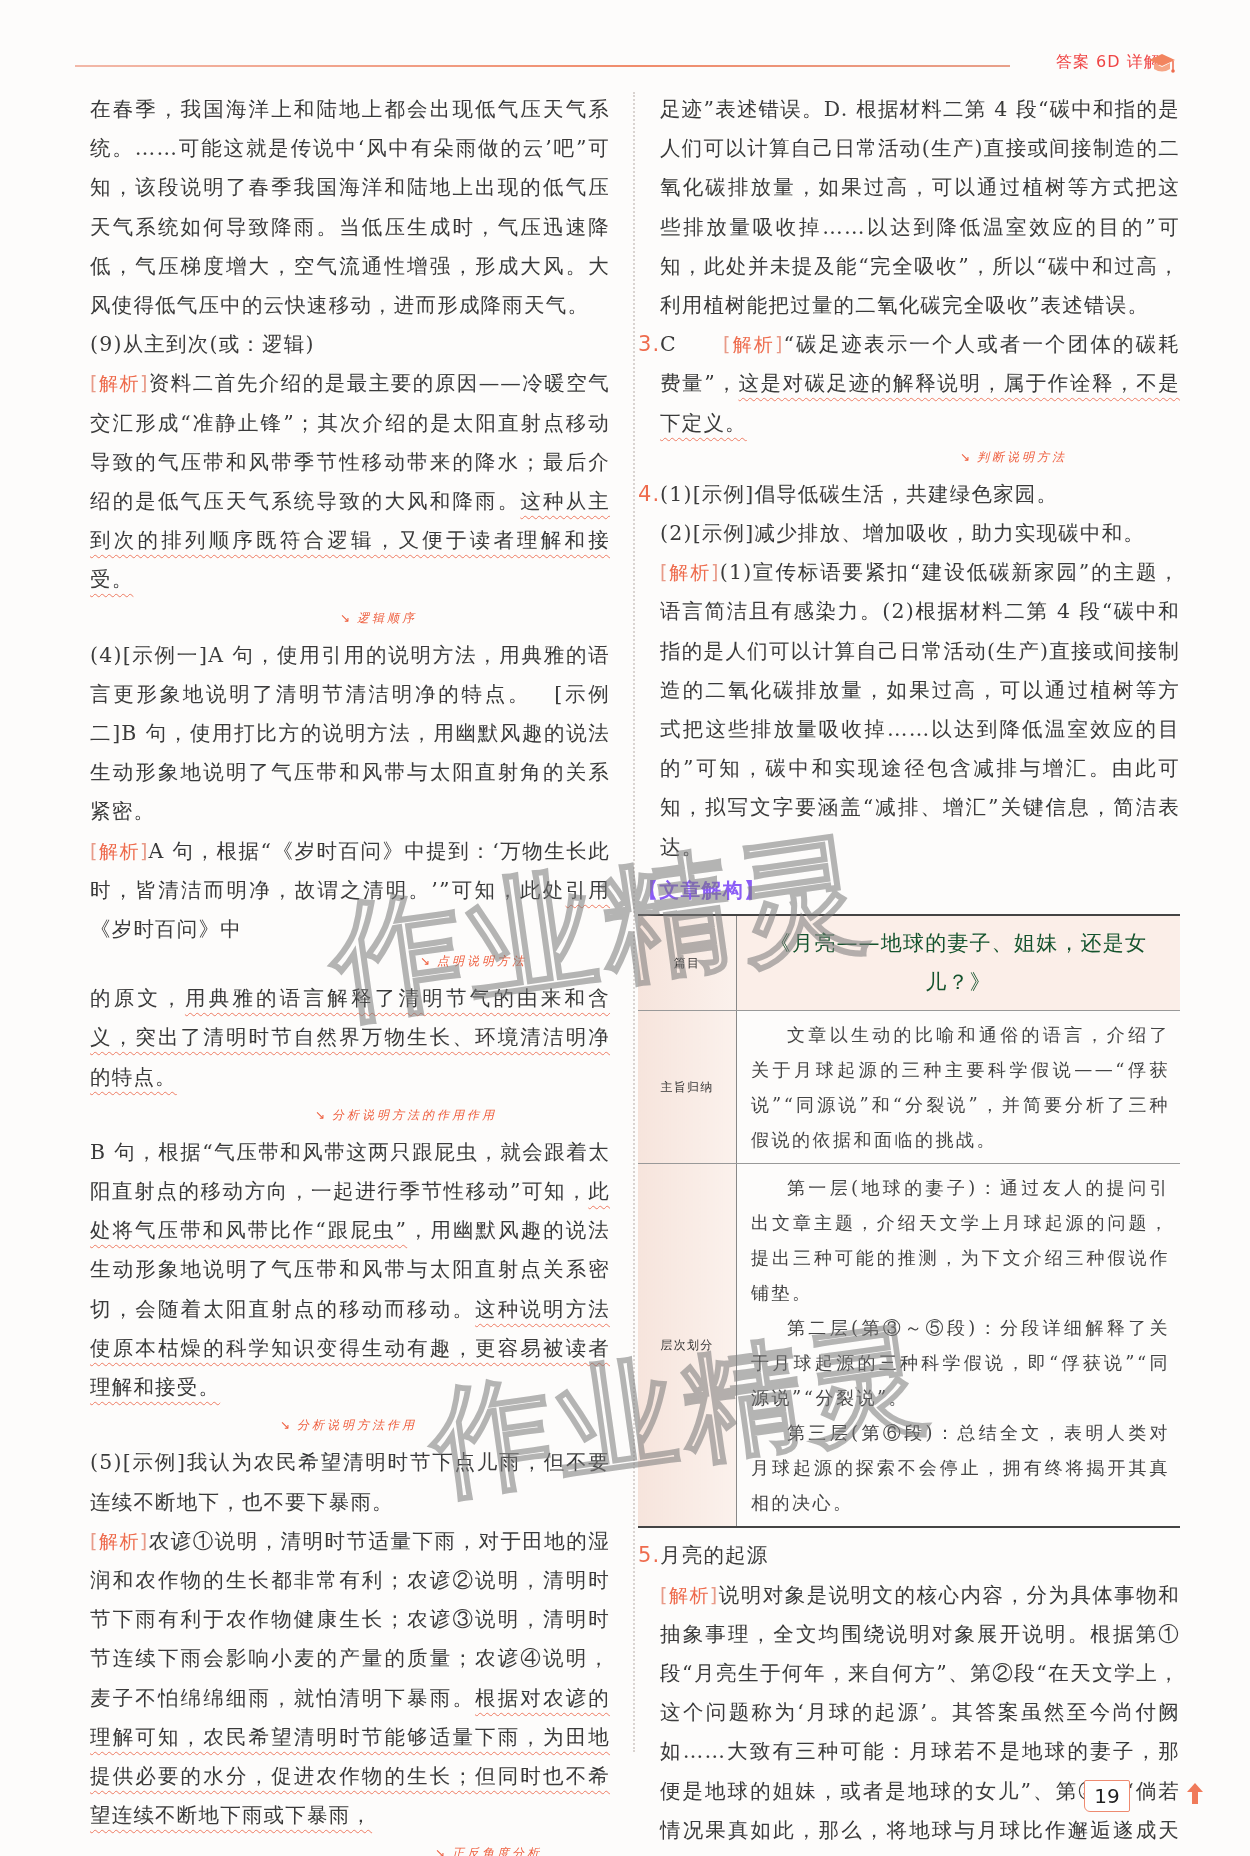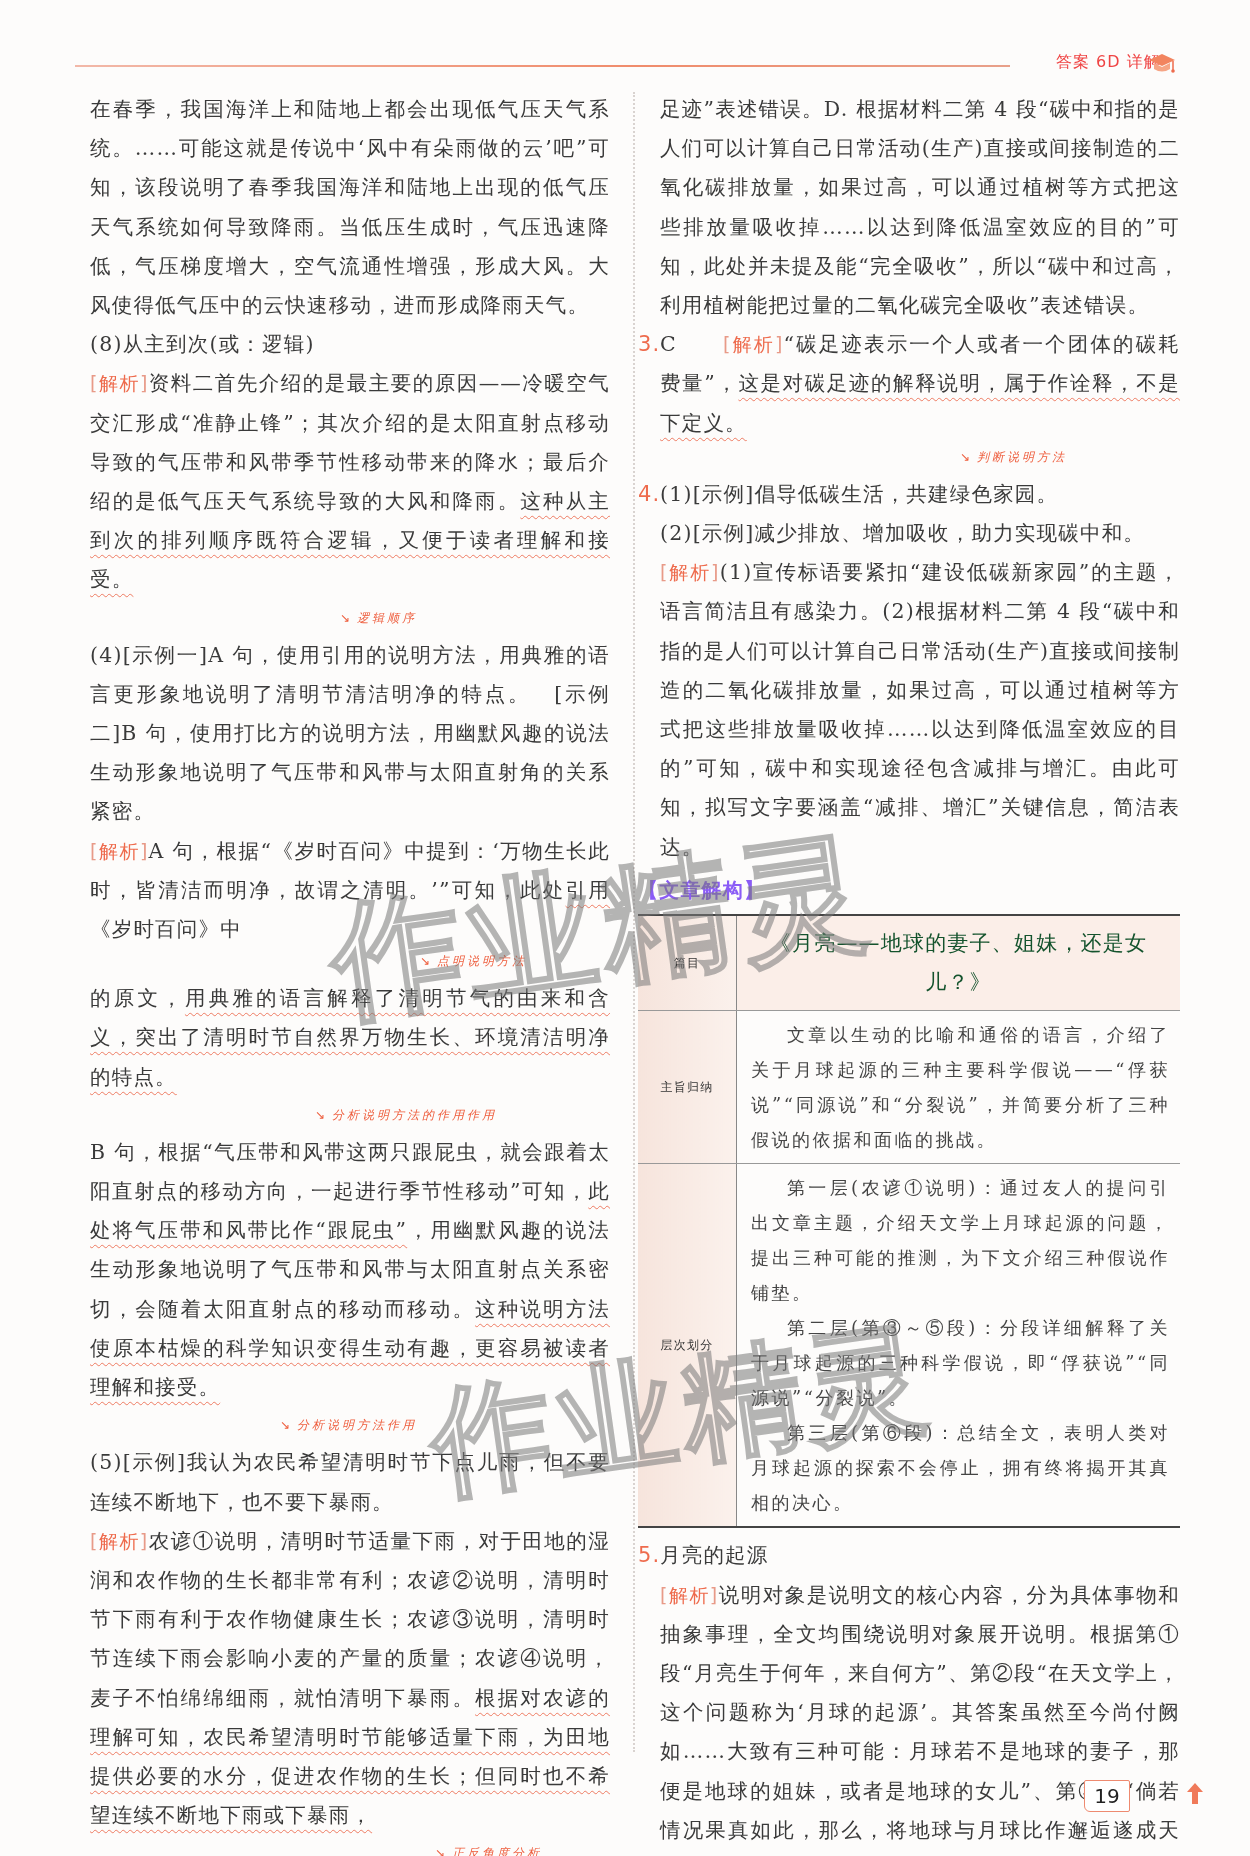--- a/index.html
+++ b/index.html
@@ -114,21 +114,21 @@
   <polygon points="14,2 27,8 14,14 1,8" fill="#f2845f"></polygon>
   <path d="M6,11 L6,17 Q14,22 22,17 L22,11 L14,15 Z" fill="#f6a585"></path>
   <line x1="25" y1="9" x2="25" y2="18" stroke="#ee6b4d" stroke-width="1.5"></line>
   <circle cx="25" cy="19" r="1.8" fill="#ee6b4d"></circle>
 </svg>
 
 <div class="divider"></div>
 
 <div class="col col-left">
   <p>在春季，我国海洋上和陆地上都会出现低气压天气系统。……可能这就是传说中‘风中有朵雨做的云’吧”可知，该段说明了春季我国海洋和陆地上出现的低气压天气系统如何导致降雨。当低压生成时，气压迅速降低，气压梯度增大，空气流通性增强，形成大风。大风使得低气压中的云快速移动，进而形成降雨天气。</p>
-  <p>(8)从主到次(或：逻辑)</p>
+  <p>(9)从主到次(或：逻辑)</p>
   <p><span class="tag"><span class="tag-br">[</span><span>解析</span><span class="tag-br">]</span></span><span>资料二首先介绍的是最主要的原因——冷暖空气交汇形成“准静止锋”；其次介绍的是太阳直射点移动导致的气压带和风带季节性移动带来的降水；最后介绍的是低气压天气系统导致的大风和降雨。</span><span class="wavy">这种从主到次的排列顺序既符合逻辑，又便于读者理解和接受。</span></p>
   <div class="note" style="padding-left:250px"><span class="arrow">↘</span><span>逻辑顺序</span></div>
   <p>(4)[示例一]A 句，使用引用的说明方法，用典雅的语言更形象地说明了清明节清洁明净的特点。　[示例二]B 句，使用打比方的说明方法，用幽默风趣的说法生动形象地说明了气压带和风带与太阳直射角的关系紧密。</p>
   <p><span class="tag"><span class="tag-br">[</span><span>解析</span><span class="tag-br">]</span></span><span>A 句，根据“《岁时百问》中提到：‘万物生长此时，皆清洁而明净，故谓之清明。’”可知，此处</span><span class="wavy">引用</span><span>《岁时百问》中</span></p>
   <div class="note" style="padding-left:330px;margin-top:-6px"><span class="arrow">↘</span><span>点明说明方法</span></div>
   <p><span>的原文，</span><span class="wavy">用典雅的语言解释了清明节气的由来和含义，突出了清明时节自然界万物生长、环境清洁明净的特点。</span></p>
   <div class="note" style="padding-left:225px"><span class="arrow">↘</span><span>分析说明方法的作用作用</span></div>
   <p><span>B 句，根据“气压带和风带这两只跟屁虫，就会跟着太阳直射点的移动方向，一起进行季节性移动”可知，</span><span class="wavy">此处将气压带和风带比作“跟屁虫”</span><span>，用幽默风趣的说法生动形象地说明了气压带和风带与太阳直射点关系密切，会随着太阳直射点的移动而移动。</span><span class="wavy">这种说明方法使原本枯燥的科学知识变得生动有趣，更容易被读者理解和接受。</span></p>
   <div class="note" style="padding-left:190px"><span class="arrow">↘</span><span>分析说明方法作用</span></div>
   <p>(5)[示例]我认为农民希望清明时节下点儿雨，但不要连续不断地下，也不要下暴雨。</p>
@@ -154,21 +154,21 @@
     </tr>
     <tr>
       <td class="lh" style="padding:0 13px"><span>主旨归纳</span></td>
       <td class="body">
             <p>文章以生动的比喻和通俗的语言，介绍了关于月球起源的三种主要科学假说——“俘获说”“同源说”和“分裂说”，并简要分析了三种假说的依据和面临的挑战。</p>
           </td>
     </tr>
     <tr>
       <td class="lh" style="padding:0 12px"><span>层次划分</span></td>
       <td class="body">
-        <p>第一层(农谚①说明)：通过友人的提问引出文章主题，介绍天文学上月球起源的问题，提出三种可能的推测，为下文介绍三种假说作铺垫。</p>
+        <p>第一层(地球的妻子)：通过友人的提问引出文章主题，介绍天文学上月球起源的问题，提出三种可能的推测，为下文介绍三种假说作铺垫。</p>
         <p>第二层(第③～⑤段)：分段详细解释了关于月球起源的三种科学假说，即“俘获说”“同源说”“分裂说”。</p>
         <p>第三层(第⑥段)：总结全文，表明人类对月球起源的探索不会停止，拥有终将揭开其真相的决心。</p>
       </td>
     </tr>
   </tbody>
     </table>
 
   <div class="gap"></div>
   <p class="indent-p"><span class="qnum">5.</span><span>月亮的起源</span></p>
   <p><span class="tag"><span class="tag-br">[</span><span>解析</span><span class="tag-br">]</span></span><span>说明对象是说明文的核心内容，分为具体事物和抽象事理，全文均围绕说明对象展开说明。根据第①段“月亮生于何年，来自何方”、第②段“在天文学上，这个问题称为‘月球的起源’。其答案虽然至今尚付阙如……大致有三种可能：月球若不是地球的妻子，那便是地球的姐妹，或者是地球的女儿”、第③段“倘若情况果真如此，那么，将地球与月球比作邂逅遂成天作之合的夫妻，岂不是再妙不过了吗”、第④段“如此看来，月亮岂不就是地球的妹妹”、第⑤段“最后一种推测更具有戏剧性……你看，月亮岂不又成了地球的女儿”、第⑥段“可爱的月亮啊，你究竟是谁？你尽可以讳莫如深，人类却总有一天会掀开你的神秘面纱，把你的真相查个水落石出的”和</span></p>

